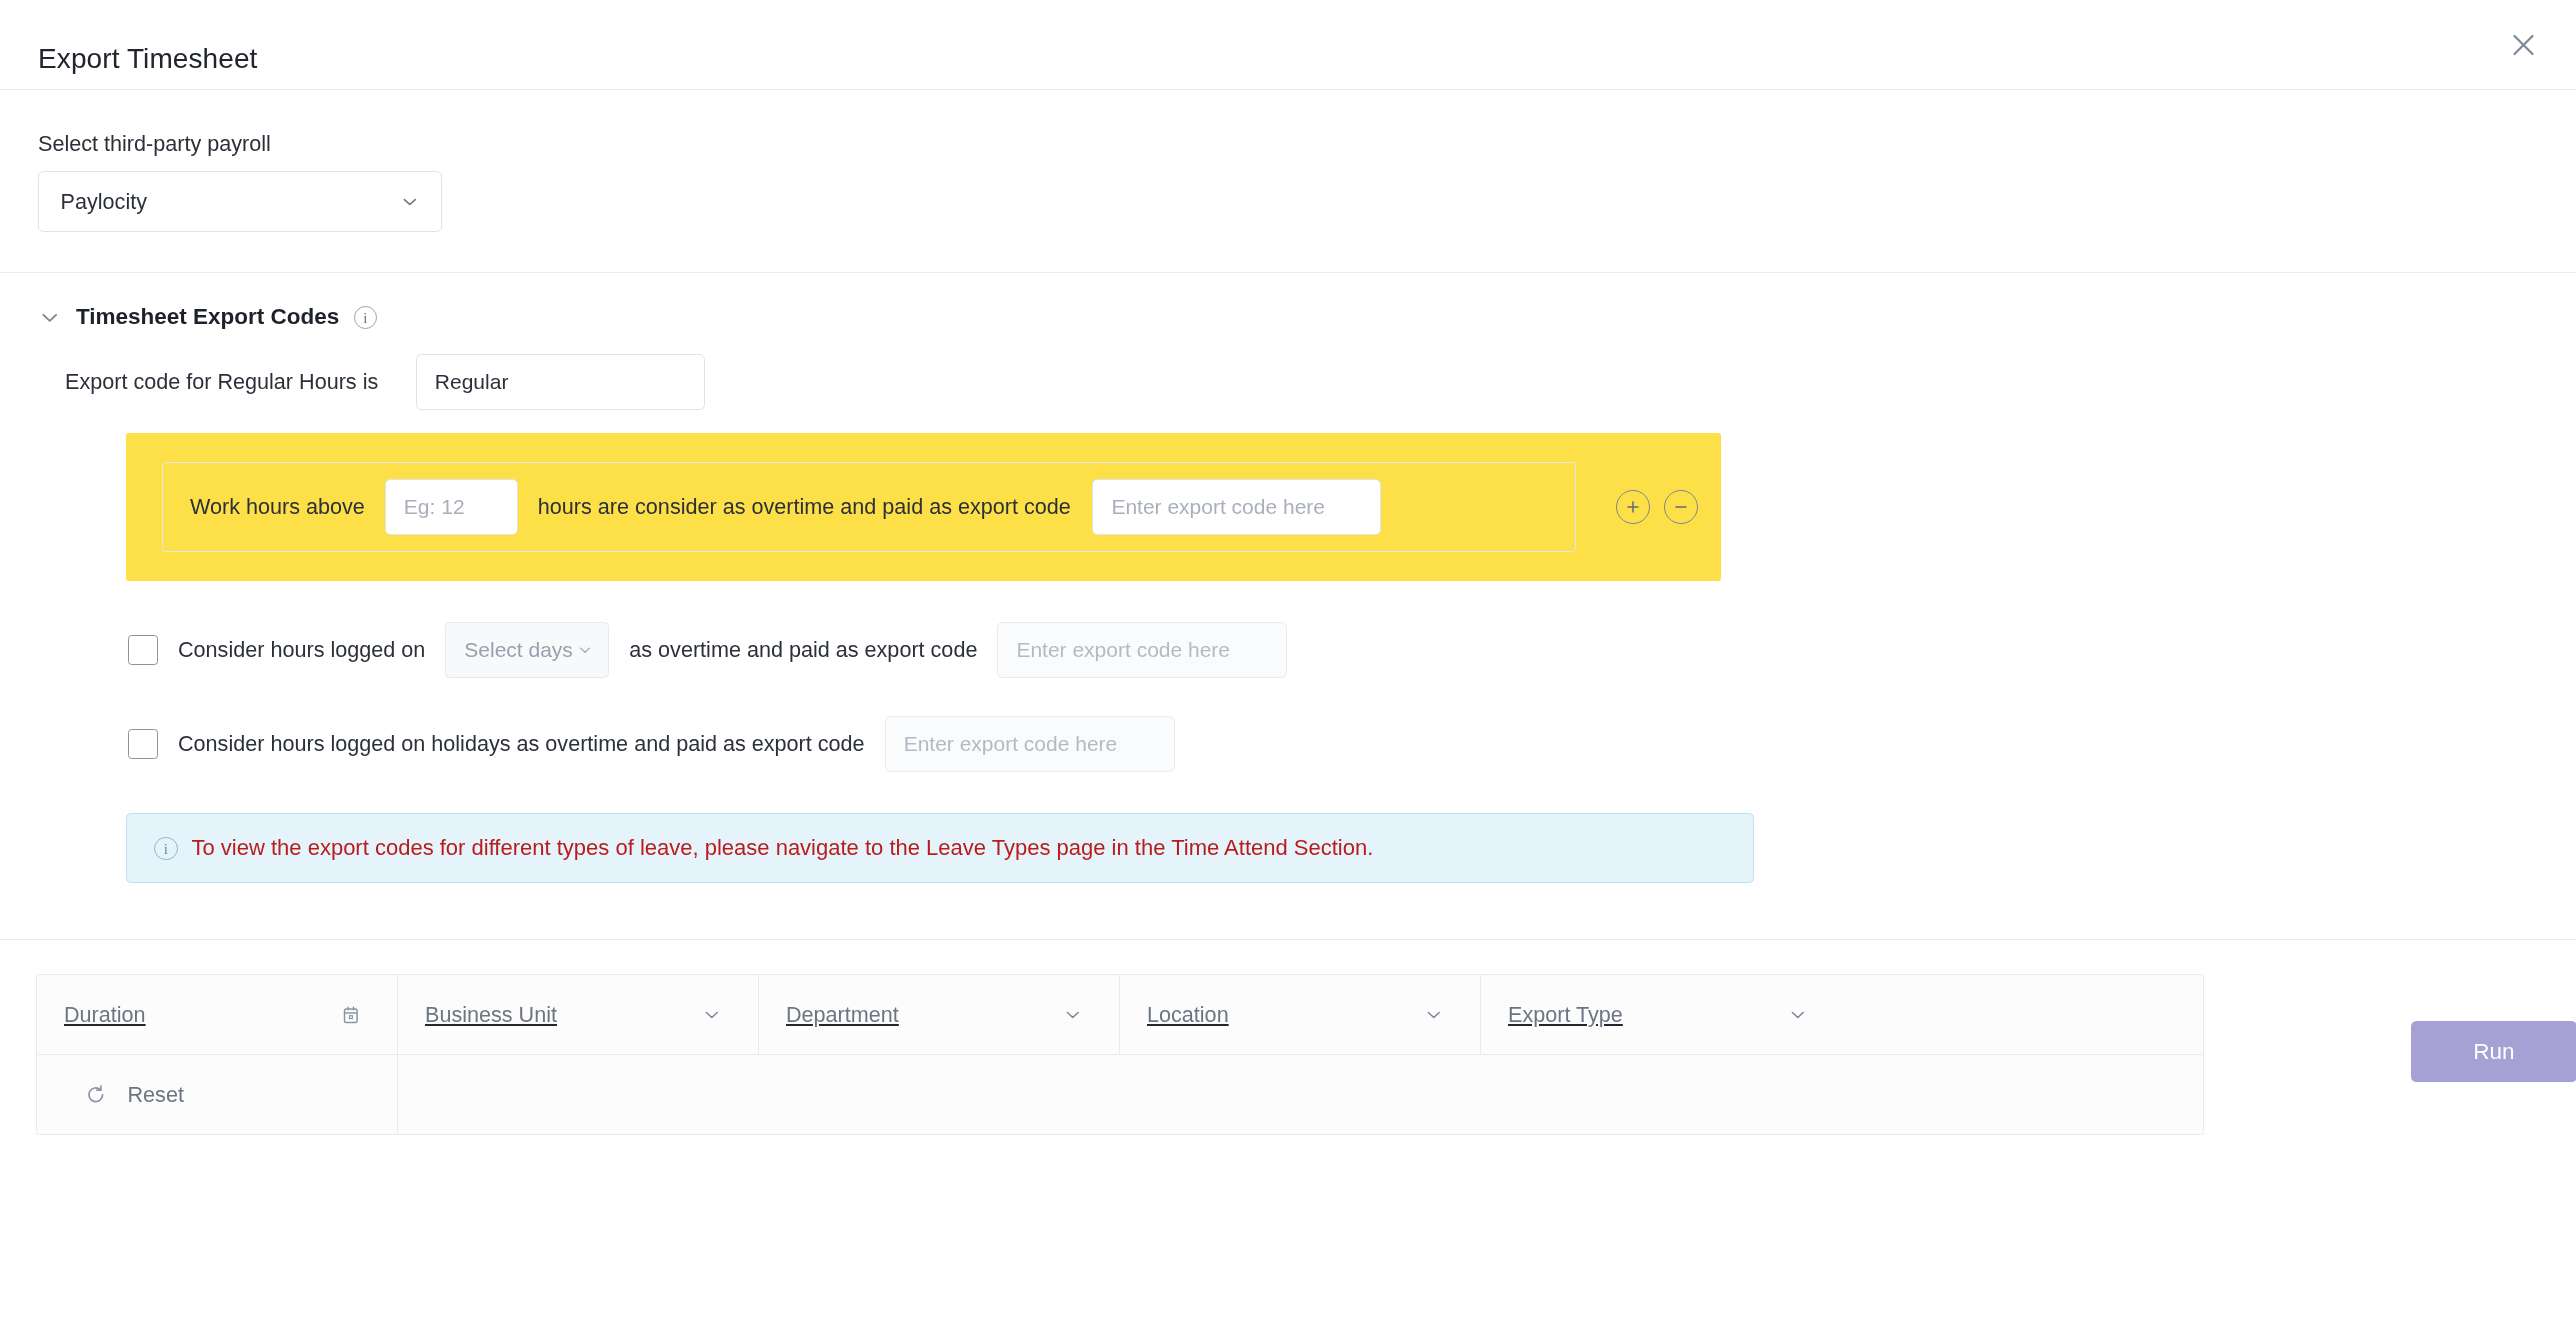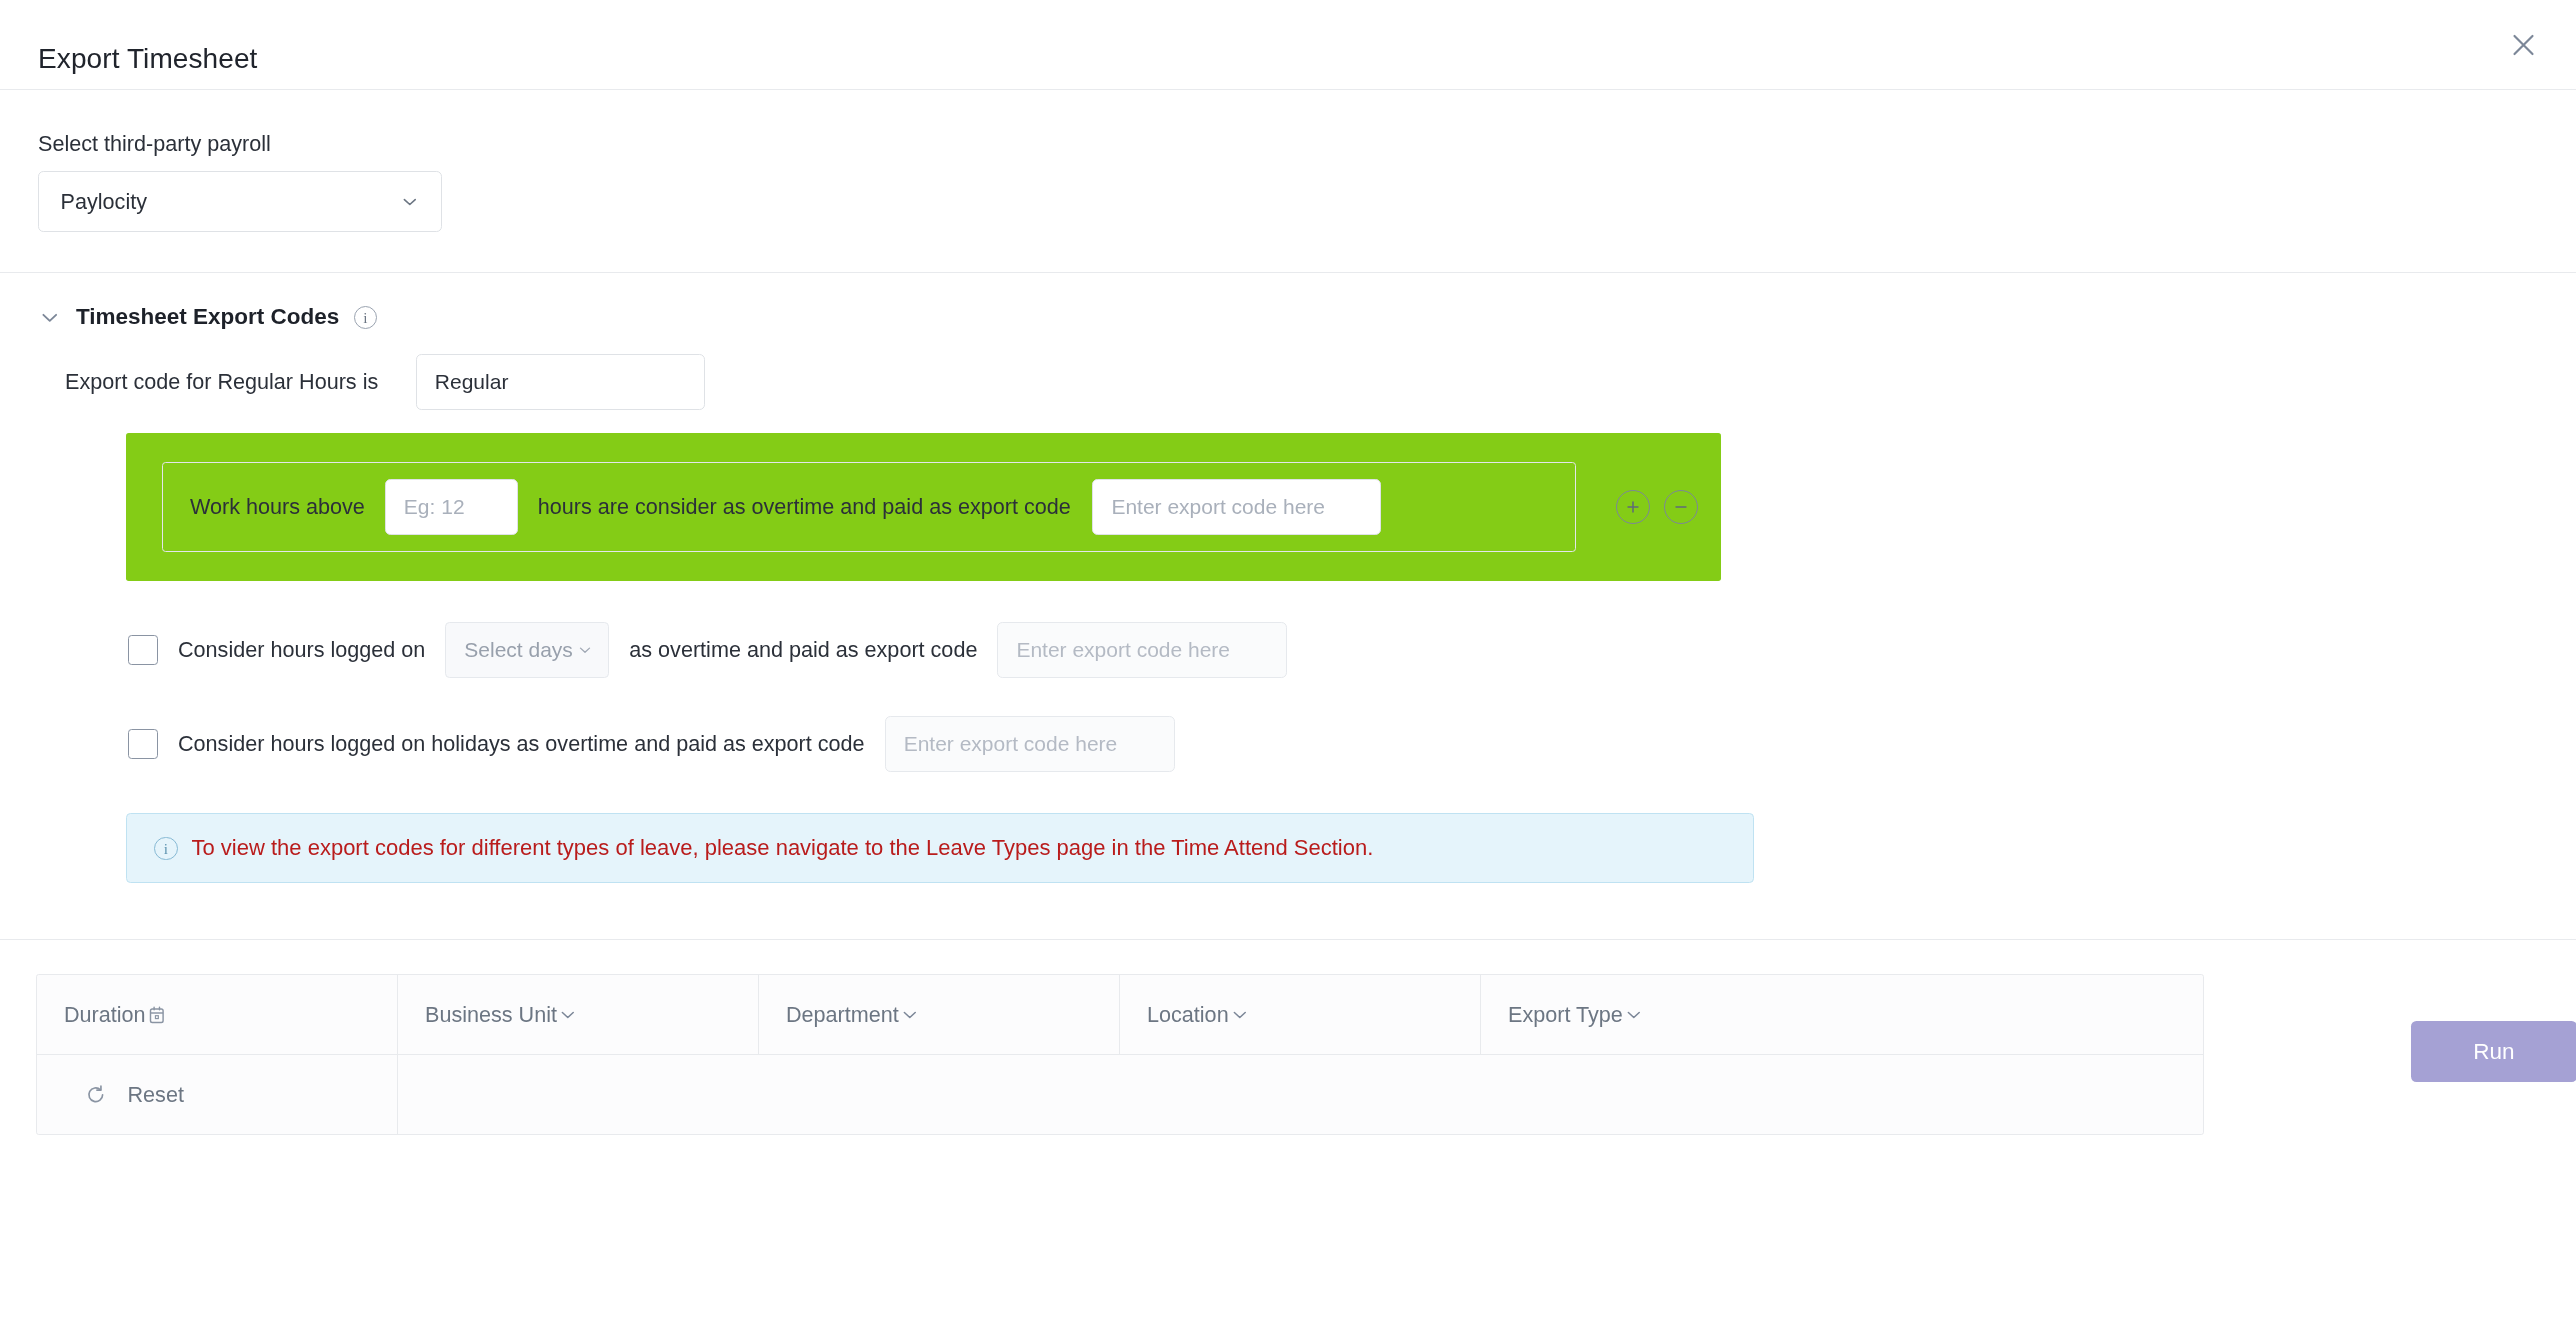--- a/index.html
+++ b/index.html
@@ -121,21 +121,21 @@
   .text-input::placeholder { color: #a9b0bb; }
   .regular-input { width: 289px; margin-left: 21.6px; }
 
   .hint-row { margin-top: 27px; margin-left: 27px; display: flex; align-items: center; gap: 12.6px; }
 
   
   .ot-panel {
     margin-top: 23.5px;
     margin-left: 88px;
     width: 1595px;
-    background: #84cc16;
+    background: #fde047;
     border-radius: 2.7px;
     padding: 29px 0;
     display: flex;
     align-items: center;
   }
   .ot-card {
     margin-left: 36px;
     width: 1414px;
     height: 90px;
     border: 0.9px solid #e3e6ea;
@@ -225,23 +225,25 @@
     width: 2168px;
     border: 0.9px solid #e8eaed;
     border-radius: 2.7px;
     background: #fcfcfd;
   }
   .filter-row { display: flex; }
   .filter-cell {
     height: 79px;
     display: flex;
     align-items: center;
+    justify-content: space-between;
     padding: 0 35px 0 27px;
     border-right: 0.9px solid #e8eaed;
     cursor: pointer;
+    text-decoration: underline;
   }
   .filter-cell:last-child { border-right: none; }
   .filter-label { font-size: 21.6px; color: #6c7683; }
   .fc-duration { width: 361px; }
   .fc-legal    { width: 361px; }
   .fc-business { width: 361px; }
   .fc-dept     { width: 361px; }
   .fc-location { width: 361px; }
   .fc-worker   { width: 363px; }
 

